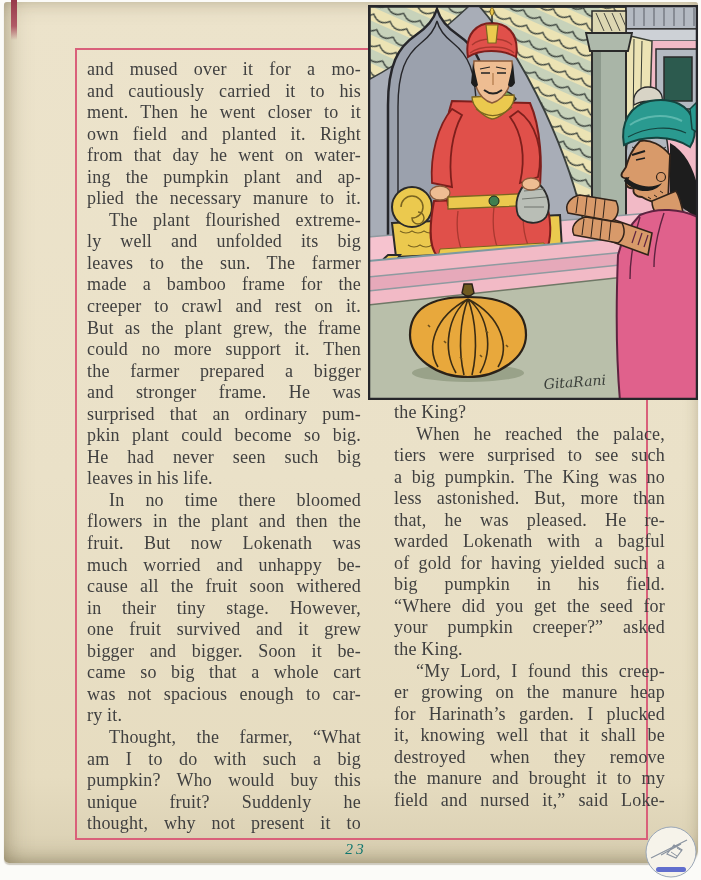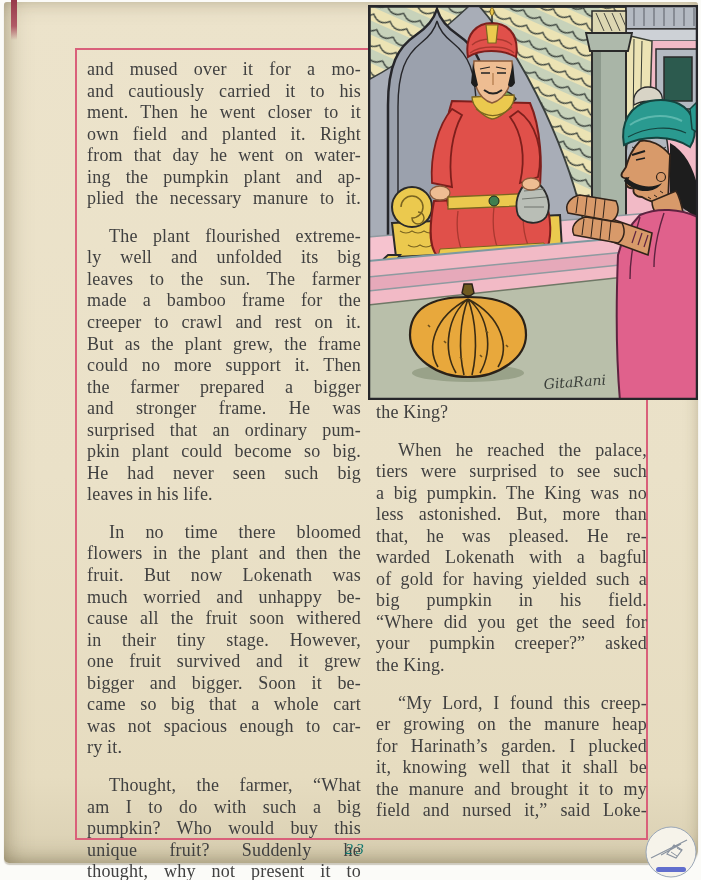--- a/index.html
+++ b/index.html
@@ -25,24 +25,24 @@
   }
   .frame{
     position:absolute;left:75px;top:48px;width:569px;height:788px;
     border:2px solid #d9607a;
   }
   .col{
     position:absolute;color:#404040;font-size:18px;line-height:21.55px;
     letter-spacing:.2px;
   }
   .col-left{left:87px;top:59px;width:274px;}
-  .col-right{left:376px;top:402px;width:271px;}
+  .col-right{left:394px;top:402px;width:271px;}
   .line{height:21.55px;overflow:hidden;white-space:normal;}
   .just{text-align:justify;text-align-last:justify;}
-  .indent{text-indent:22px;margin-top:16px;}
+  .indent{text-indent:22px;}
   .illus{
     position:absolute;left:368px;top:5px;width:330px;height:395px;
   }
   .pagenum{
     position:absolute;left:323px;top:840px;width:66px;text-align:center;
     font-style:italic;font-size:15.5px;color:#0f766e;letter-spacing:3px;
   }
   .watermark{position:absolute;left:641px;top:825px;width:60px;height:55px;}
 </style>
 </head>
@@ -100,20 +100,21 @@
     <div class="line just">warded Lokenath with a bagful</div>
     <div class="line just">of gold for having yielded such a</div>
     <div class="line just">big pumpkin in his field.</div>
     <div class="line just">“Where did you get the seed for</div>
     <div class="line just">your pumpkin creeper?” asked</div>
     <div class="line">the King.</div>
     <div class="line indent just">“My Lord, I found this creep-</div>
     <div class="line just">er growing on the manure heap</div>
     <div class="line just">for Harinath’s garden. I plucked</div>
     <div class="line just">it, knowing well that it shall be</div>
+    <div class="line just">destroyed when they remove</div>
     <div class="line just">the manure and brought it to my</div>
     <div class="line just">field and nursed it,” said Loke-</div>
   </div>
 
 <svg class="illus" viewBox="0 0 330 395">
   <defs>
     <pattern id="scales" width="36" height="26" patternUnits="userSpaceOnUse" patternTransform="rotate(24)">
       <rect width="36" height="13" fill="#ece3b4"></rect>
       <rect y="13" width="36" height="13" fill="#c7d2ba"></rect>
       <path d="M-9 6 q9 9 18 0 q9 9 18 0 q9 9 18 0" fill="none" stroke="#3c443e" stroke-width="1.3"></path>

